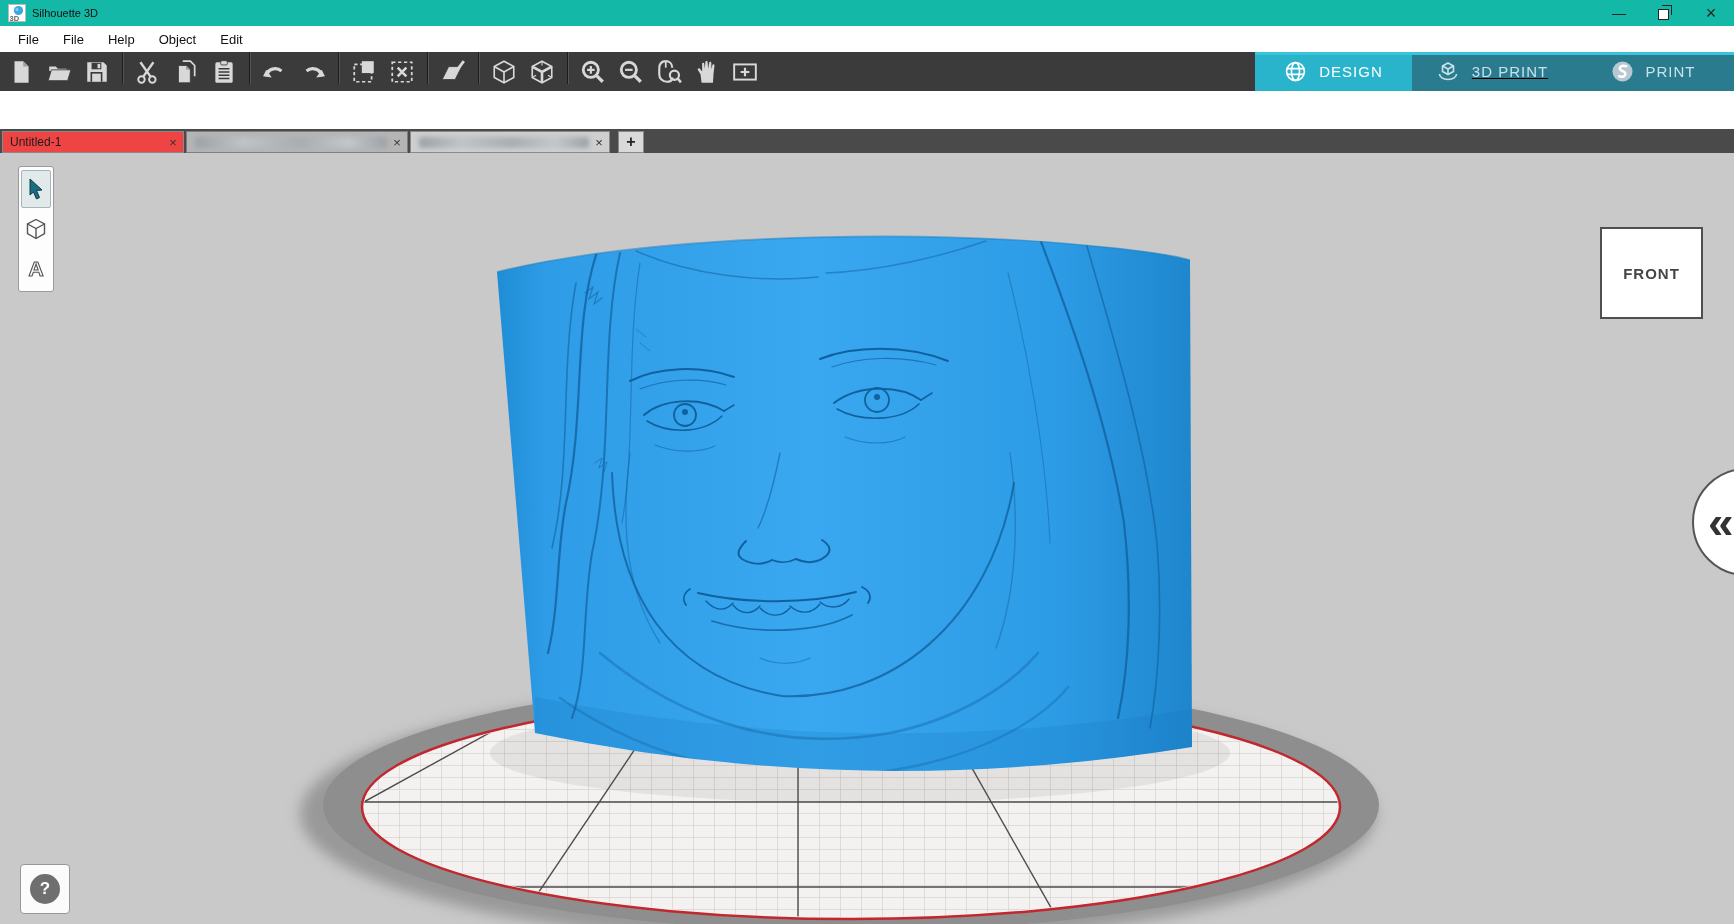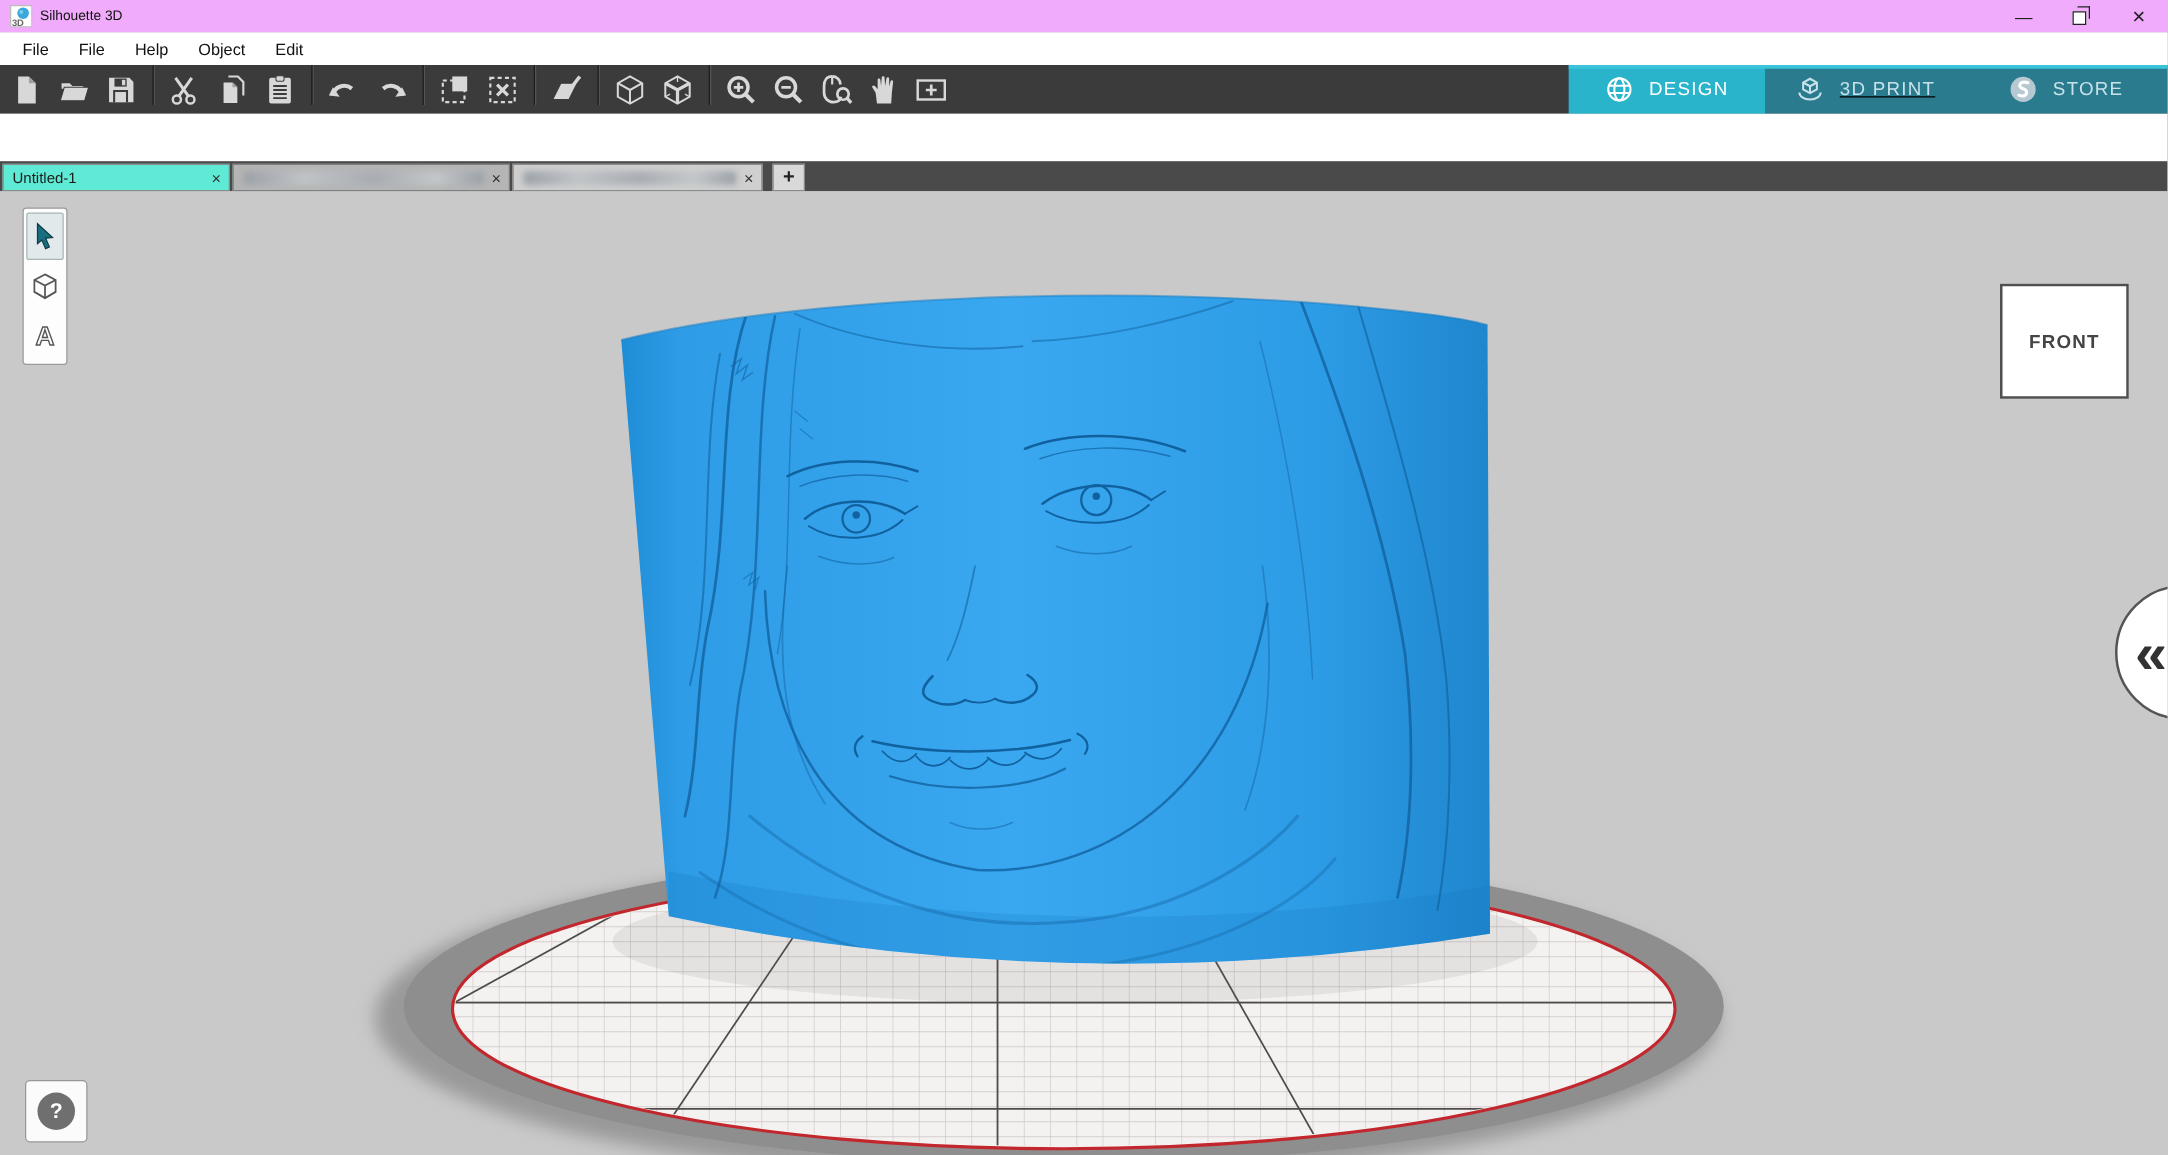--- a/index.html
+++ b/index.html
@@ -1,20 +1,20 @@
 <!DOCTYPE html>
 <html><head>
 <meta charset="utf-8">
 <style>
   html,body{margin:0;padding:0;width:1734px;height:924px;overflow:hidden;
     font-family:"Liberation Sans",sans-serif;background:#c9c9c9;position:relative;}
   .abs{position:absolute;}
 
   
-  .titlebar{top:0;left:0;width:1734px;height:26px;background:#f0abfc;display:flex;align-items:center;}
+  .titlebar{top:0;left:0;width:1734px;height:26px;background:#14b8a6;display:flex;align-items:center;}
   .app-icon{width:18px;height:18px;margin:0 6px 0 8px;}
   .title-text{font-size:11px;color:#111;}
   .win-controls{margin-left:auto;display:flex;height:100%;}
   .win-btn{width:46px;height:100%;display:flex;align-items:center;justify-content:center;
     font-size:14px;color:#222;}
   .restore-glyph{width:9px;height:9px;border:1.3px solid #222;position:relative;background:#fff;margin-top:3px;margin-right:3px;}
   .restore-glyph::before{content:'';position:absolute;top:-5px;left:3px;width:9px;height:9px;
     border:1.3px solid #222;border-bottom:none;border-left:none;}
 
   
@@ -37,21 +37,21 @@
   .mt-design{width:157px;}
   .mt-print{width:160px;text-decoration:underline;}
   .mt-store{width:162px;}
 
   
   .gapband{top:91px;left:0;width:1734px;height:38px;background:#ffffff;}
 
   
   .tabstrip{top:129px;left:0;width:1734px;height:24px;background:#4a4a4a;display:flex;align-items:flex-end;}
   .doc-tab{height:22px;display:flex;align-items:center;margin-right:2px;box-sizing:border-box;}
-  .doc-tab.active{width:182px;background:#5eead4;border:1px solid #8a8a8a;}
+  .doc-tab.active{width:182px;background:#ef4444;border:1px solid #8a8a8a;}
   .doc-tab.t2{width:222px;background:#b5b5b5;border:1px solid #7e7e7e;}
   .doc-tab.t3{width:200px;background:#cfcfcf;border:1px solid #8a8a8a;}
   .doc-tab .lbl{font-size:12px;color:#1c1c1c;padding-left:7px;flex:1;white-space:nowrap;overflow:hidden;}
   .doc-tab .close{width:20px;text-align:center;font-size:13px;color:#333;}
   .redacted-bar{flex:1;height:11px;margin-left:8px;border-radius:2px;
     background:linear-gradient(90deg,#9ba1a7,#c0c3c7 25%,#a8adb2 55%,#c4c7ca 80%,#9ba1a7);
     filter:blur(2.5px);}
   .add-tab{width:26px;height:22px;background:#d9d9d9;border:1px solid #8a8a8a;box-sizing:border-box;
     display:flex;align-items:center;justify-content:center;font-size:16px;font-weight:bold;color:#222;margin-left:6px;}
 
@@ -269,21 +269,21 @@
           <path d="M6.5 6 L12 9 L17.5 6 M12 9 L12 14.5"></path>
           <path d="M3.5 14 C3.5 17 7 19.5 12 19.5 C17 19.5 20.5 17 20.5 14"></path>
         </svg>
       <span class="label">3D PRINT</span>
     </div>
     <div class="mode-tab mt-store">
       <svg width="23" height="23" viewBox="0 0 24 24">
           <circle cx="12" cy="12" r="10.5" fill="#b6c8d1"></circle>
           <path d="M16 6.5 C9 4.5 7 10 12 11.5 C17 13 15.5 19 8.5 17" fill="none" stroke="#ffffff" stroke-width="2.6" stroke-linecap="round"></path>
         </svg>
-      <span class="label">STORE</span>
+      <span class="label">PRINT</span>
     </div>
   </div>
 </div>
 
 <div class="abs gapband"></div>
 
 <div class="abs tabstrip">
   <div class="doc-tab active" style="margin-left:2px;">
     <span class="lbl">Untitled-1</span>
     <span class="close">×</span>

